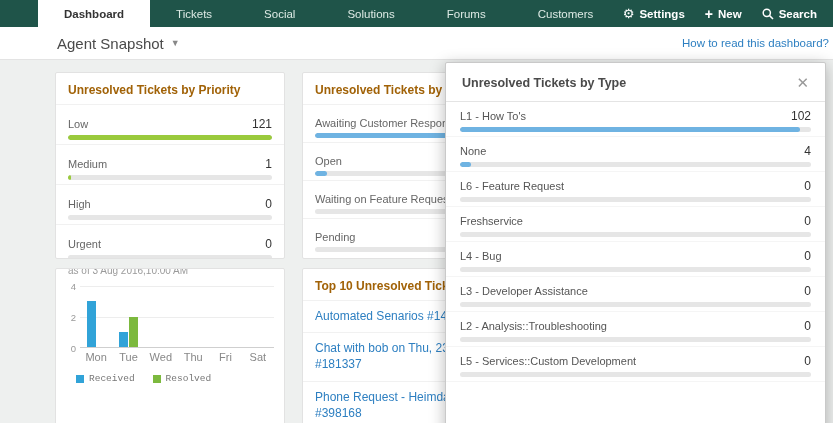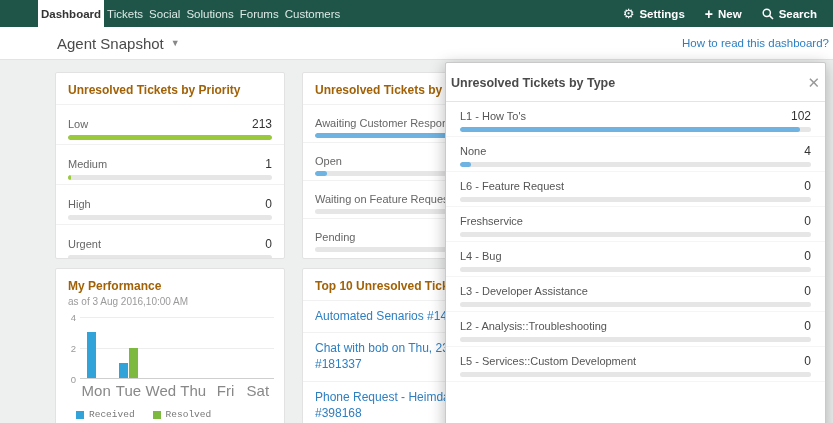--- a/index.html
+++ b/index.html
@@ -5,21 +5,21 @@
   * { margin:0; padding:0; box-sizing:border-box; }
   html,body { width:833px; height:423px; }
   body {
     font-family:"Liberation Sans","DejaVu Sans",sans-serif;
     background:#eef0ef; overflow:hidden; position:relative; color:#444;
   }
   
   .topnav { position:absolute; left:0; top:0; width:833px; height:27px;
     background:#1f5449; display:flex; align-items:stretch; font-size:11.5px; }
   .tabs { display:flex; margin-left:38px; }
-  .tab { display:flex; align-items:center; padding:0 3px; color:#ddeae5; cursor:pointer; }
+  .tab { display:flex; align-items:center; padding:0 26px; color:#ddeae5; cursor:pointer; }
   .tab.active { background:#ffffff; color:#333; font-weight:bold; }
   .nav-right { margin-left:auto; display:flex; align-items:center; gap:20px; padding-right:16px; }
   .nav-item { display:flex; align-items:center; gap:5px; color:#fff; cursor:pointer; font-weight:bold; }
   .gear { font-size:13px; line-height:1; }
   .plus { font-size:14px; line-height:1; }
   
   .subheader { position:absolute; top:27px; left:0; width:833px; height:33px;
     background:#fff; border-bottom:1px solid #e3e3e3; display:flex; align-items:center;
     padding:0 4px 0 57px; }
   .page-title { font-size:15px; color:#4a4a4a; display:flex; align-items:center; gap:7px; cursor:pointer; }
@@ -40,41 +40,41 @@
   .fill { height:100%; border-radius:3px; width:0; }
   .fill.green { background:#9aca3c; }
   .fill.blue  { background:#6fb3e2; }
   .view-all { text-align:center; color:#2d7fc1; font-size:11.5px; font-weight:bold;
     padding:8px 0 6px; cursor:pointer; }
   
   .modal { position:absolute; left:445px; top:62px; width:381px; height:375px;
     background:#fff; border:1px solid #c9c9c9; border-radius:2px; z-index:20;
     box-shadow:0 3px 16px rgba(0,0,0,0.28); }
   .modal-header { display:flex; align-items:center; justify-content:space-between;
-    padding:12px 5px 11px; border-bottom:1px solid #e4e4e4; }
+    padding:12px 16px 11px; border-bottom:1px solid #e4e4e4; }
   .modal-title { font-size:12.5px; font-weight:bold; color:#4a4a4a; }
   .modal-close { color:#999; font-size:15px; line-height:1; cursor:pointer; }
   .modal-row { padding:7px 14px 4px; border-bottom:1px solid #f5f5f5; }
   .modal-row .stat-line { font-size:11px; color:#555; }
   
   .perf-sub { font-size:10px; color:#9a9a9a; padding:0 12px 8px; margin-top:-4px; }
   .chart { display:flex; padding:2px 10px 0 8px; }
   .y-axis { width:16px; position:relative; height:62px; font-size:9.5px; color:#999; }
   .y-axis span { position:absolute; right:4px; transform:translateY(-50%); }
   .ytick-0 { top:0; } .ytick-1 { top:50%; } .ytick-2 { top:100%; }
   .plot { position:relative; flex:1; height:62px; border-bottom:1px solid #cfcfcf; }
   .gridline { position:absolute; left:0; right:0; height:1px; background:#ededed; }
   .grid-0 { top:0; } .grid-1 { top:50%; }
   .groups { position:absolute; left:0; right:0; top:0; bottom:0; display:flex; }
   .group { flex:1; display:flex; align-items:flex-end; justify-content:center; gap:1px; }
   .cbar { width:9px; height:0; }
   .cbar.received { background:#31a3d8; }
   .cbar.resolved { background:#7cb93e; }
   .x-labels { display:flex; padding:3px 10px 0 24px; }
-  .x-labels span { flex:1; text-align:center; font-size:15px; color:#888; }
+  .x-labels span { flex:1; text-align:center; font-size:11px; color:#888; }
   .legend { display:flex; gap:18px; padding:10px 0 0 20px; align-items:center; }
   .legend-item { display:flex; align-items:center; gap:5px; font-size:9.5px; color:#777;font-family:Liberation Mono, monospace; }
   .swatch { width:8px; height:8px; display:inline-block; }
   .swatch.received { background:#31a3d8; }
   .swatch.resolved { background:#7cb93e; }
   
   .ticket-item { padding:7px 12px 8px; border-top:1px solid #f1f1f1; font-size:12px;
     color:#2d7fc1; line-height:1.35; cursor:pointer; }
   
   .search-svg { display:block; }
@@ -118,21 +118,21 @@
     <span class="caret">▼</span>
   </div>
   <a class="help-link">How to read this dashboard?</a>
 </div>
 
 <div class="card w-priority">
   <div class="card-title">Unresolved Tickets by Priority</div>
   <div class="stat-row">
     <div class="stat-line">
       <span class="stat-label">Low</span>
-      <span class="stat-value">213</span>
+      <span class="stat-value">121</span>
     </div>
     <div class="track">
         <div class="fill green" style="width: 100%;"></div>
       </div>
   </div>
   <div class="stat-row">
     <div class="stat-line">
       <span class="stat-label">Medium</span>
       <span class="stat-value">1</span>
     </div>
@@ -191,21 +191,20 @@
       <span class="stat-label">Pending</span>
     </div>
     <div class="track">
         <div class="fill blue" style="width: 0%;"></div>
       </div>
   </div>
   <div class="view-all">View all</div>
 </div>
 
 <div class="card w-perf">
-  <div class="card-title">My Performance</div>
   <div class="perf-sub">as of 3 Aug 2016,10:00 AM</div>
   <div class="chart">
     <div class="y-axis">
       <span class="ytick-0">4</span>
       <span class="ytick-1">2</span>
       <span class="ytick-2">0</span>
     </div>
     <div class="plot">
       <div class="gridline grid-0"></div>
       <div class="gridline grid-1"></div>

